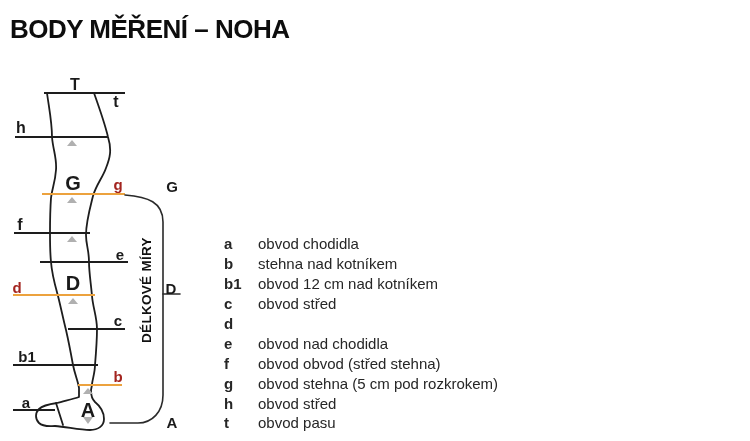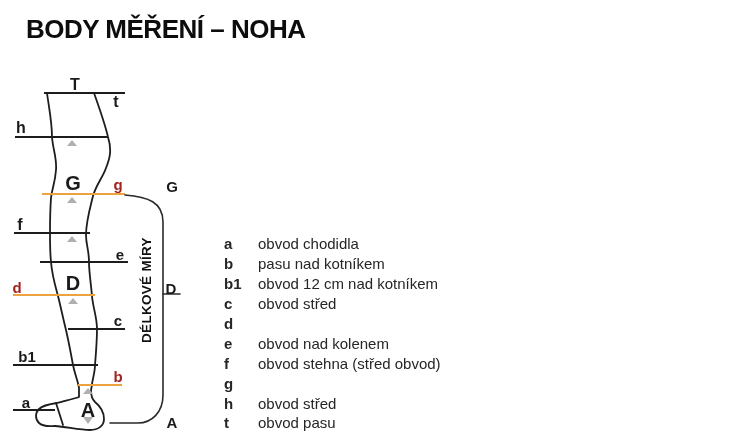--- a/index.html
+++ b/index.html
@@ -2,21 +2,21 @@
 <html style="--highlight-orange: #eca23e; --highlight-red: #a3241f; --outline-black: #1d1d1d; --marker-gray: #b0b0b0;"><head>
 <meta charset="utf-8">
 <style>
   * { box-sizing: border-box; }
   html, body { margin: 0; padding: 0; background: #ffffff; }
   .stage {
     position: relative; width: 750px; height: 441px; background: #ffffff;
     font-family: "Liberation Sans", "DejaVu Sans", sans-serif; overflow: hidden;
   }
   .title {
-    position: absolute; left: 26px; top: 14px;
+    position: absolute; left: 10px; top: 14px;
     font-size: 26px; font-weight: bold; color: #0d0d0d;
     letter-spacing: -0.5px; white-space: nowrap; margin: 0;
   }
   .diagram-svg { position: absolute; left: 0; top: 0; }
   .lbl {
     position: absolute; font-weight: bold; color: #1a1a1a;
     transform: translate(-50%, -50%); white-space: nowrap;
     line-height: 1; font-size: 15px;
   }
   .lbl.med { font-size: 16px; }
@@ -100,43 +100,44 @@
   <span class="lbl" style="left:172px; top:422px;">A</span>
   <span class="lbl vertical" style="left:147px; top:290px;">DÉLKOVÉ MÍRY</span>
 
   <div class="legend">
     <div class="legend-row">
       <span class="legend-key">a</span>
       <span class="legend-desc">obvod chodidla</span>
     </div>
     <div class="legend-row">
       <span class="legend-key">b</span>
-      <span class="legend-desc">pasu nad kotníkem</span>
+      <span class="legend-desc">stehna nad kotníkem</span>
     </div>
     <div class="legend-row">
       <span class="legend-key">b1</span>
       <span class="legend-desc">obvod 12 cm nad kotníkem</span>
     </div>
     <div class="legend-row">
       <span class="legend-key">c</span>
       <span class="legend-desc">obvod střed</span>
     </div>
     <div class="legend-row">
       <span class="legend-key">d</span>
     </div>
     <div class="legend-row">
       <span class="legend-key">e</span>
-      <span class="legend-desc">obvod nad kolenem</span>
+      <span class="legend-desc">obvod nad chodidla</span>
     </div>
     <div class="legend-row">
       <span class="legend-key">f</span>
-      <span class="legend-desc">obvod stehna (střed obvod)</span>
+      <span class="legend-desc">obvod obvod (střed stehna)</span>
     </div>
     <div class="legend-row">
       <span class="legend-key">g</span>
+      <span class="legend-desc">obvod stehna (5 cm pod rozkrokem)</span>
     </div>
     <div class="legend-row">
       <span class="legend-key">h</span>
       <span class="legend-desc">obvod střed</span>
     </div>
     <div class="legend-row">
       <span class="legend-key">t</span>
       <span class="legend-desc">obvod pasu</span>
     </div>
   </div>

